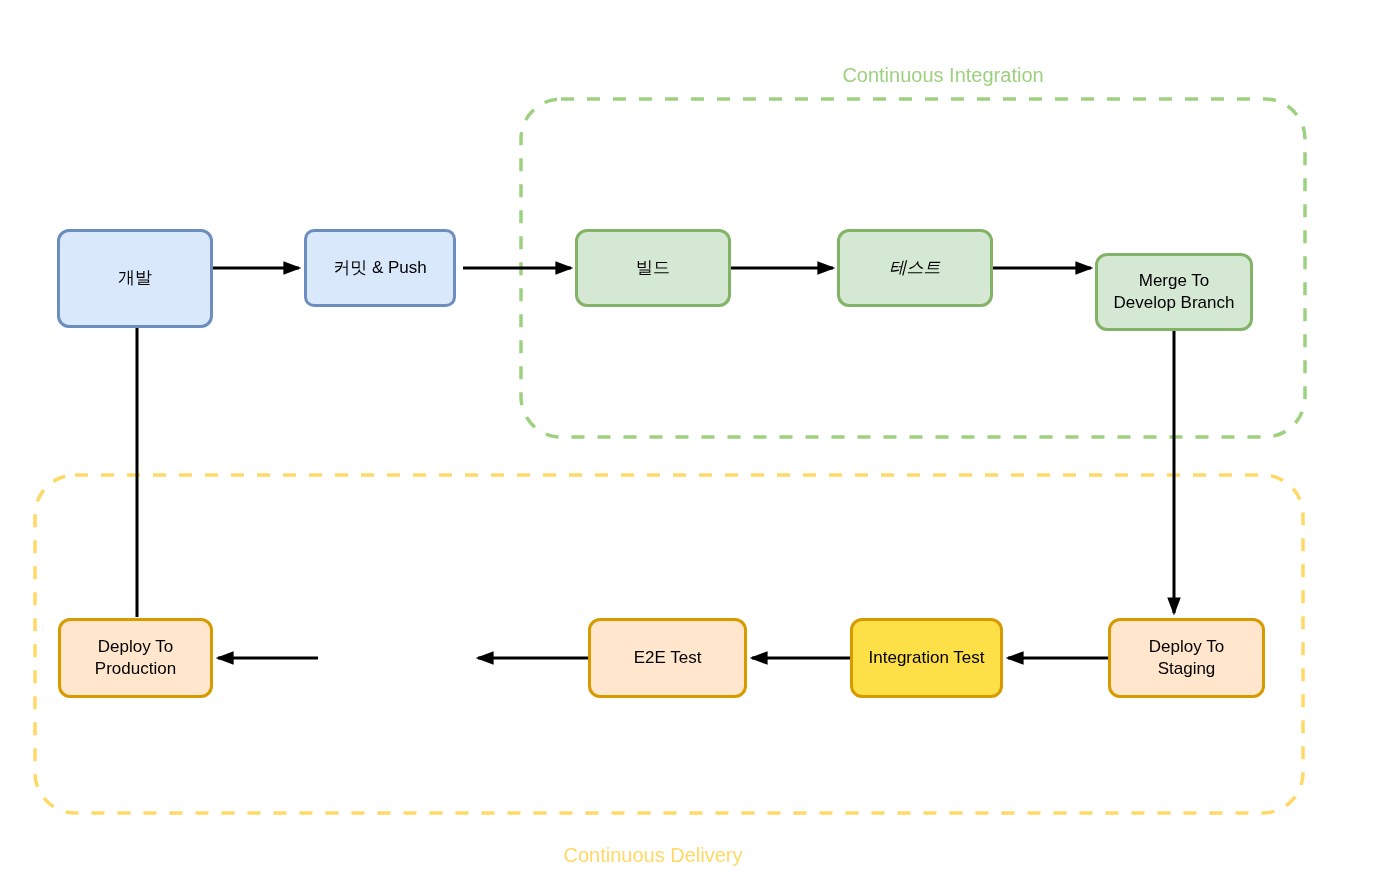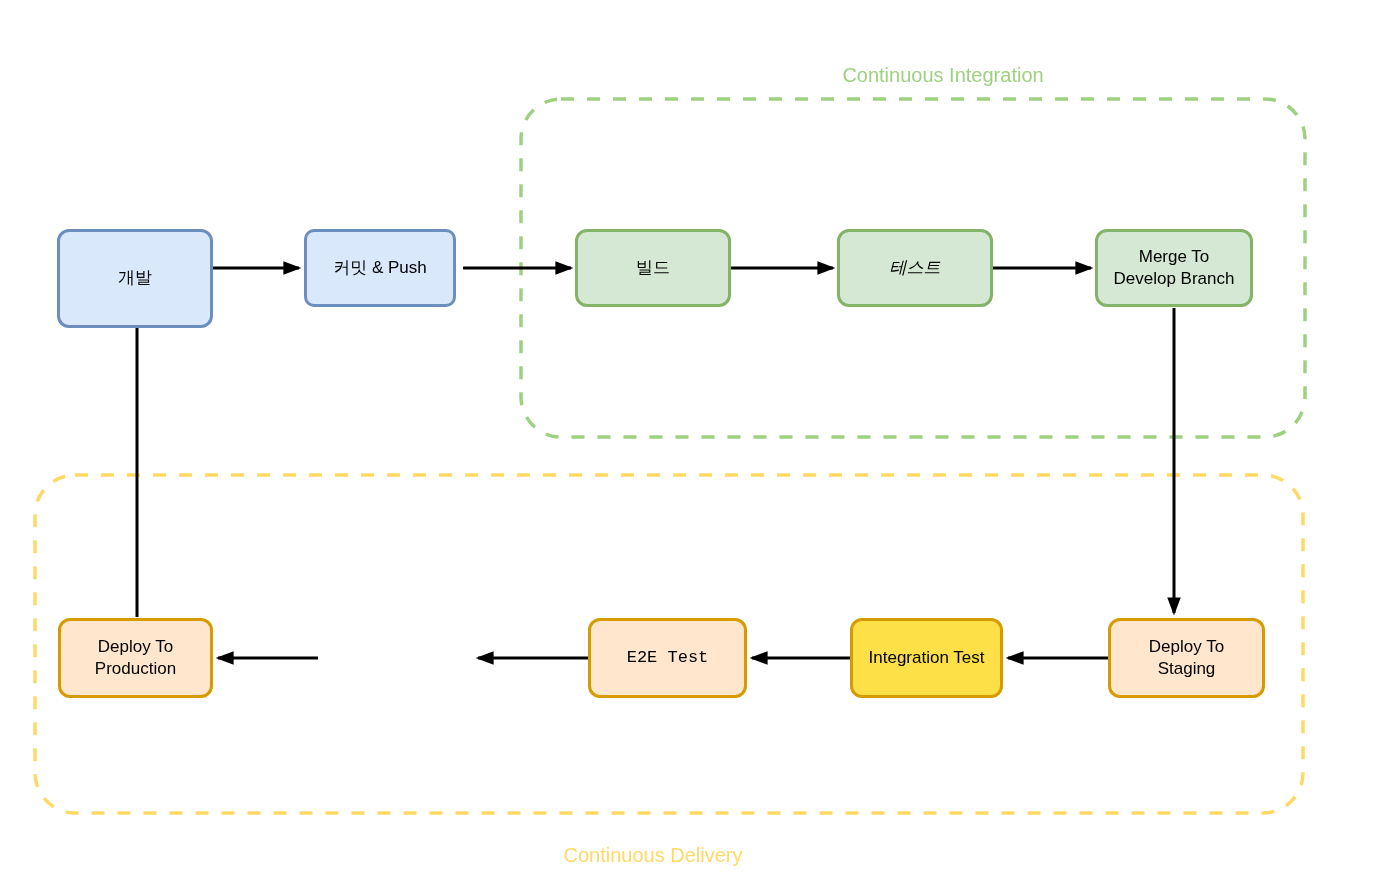--- a/index.html
+++ b/index.html
@@ -61,22 +61,22 @@
     </g>
   </svg>
 
   <div class="zone-label" id="lbl-cd" style="color: rgb(255, 217, 102);">Continuous Delivery</div>
   <div class="zone-label" id="lbl-ci" style="color: rgb(158, 209, 127);">Continuous Integration</div>
 
   <div class="node" id="n-dev" style="background-color: rgb(218, 232, 252); border-color: rgb(108, 142, 191);">개발</div>
   <div class="node" id="n-commit" style="background-color: rgb(218, 232, 252); border-color: rgb(108, 142, 191);">커밋 &amp; Push</div>
   <div class="node" id="n-build" style="background-color: rgb(213, 232, 212); border-color: rgb(130, 179, 102);">빌드</div>
   <div class="node" id="n-test" style="background-color: rgb(213, 232, 212); border-color: rgb(130, 179, 102);">테스트</div>
-  <div class="node" id="n-merge" style="background-color: rgb(213, 232, 212); border-color: rgb(130, 179, 102);">Merge To
+  <div class="node" id="n-merge" style="background-color: rgb(213, 232, 212); border-color: rgb(130, 179, 102); margin-top: 24px;">Merge To
 Develop Branch</div>
   <div class="node" id="n-prod" style="background-color: rgb(255, 230, 204); border-color: rgb(215, 155, 0);">Deploy To
 Production</div>
-  <div class="node" id="n-e2e" style="background-color: rgb(255, 230, 204); border-color: rgb(215, 155, 0); font-family: Liberation Mono, monospace;">E2E Test</div>
+  <div class="node" id="n-e2e" style="background-color: rgb(255, 230, 204); border-color: rgb(215, 155, 0);">E2E Test</div>
   <div class="node" id="n-integration" style="background-color: #fde047; border-color: rgb(215, 155, 0);">Integration Test</div>
   <div class="node" id="n-staging" style="background-color: rgb(255, 230, 204); border-color: rgb(215, 155, 0);">Deploy To
 Staging</div>
 
 </div>
 
 </body></html>

